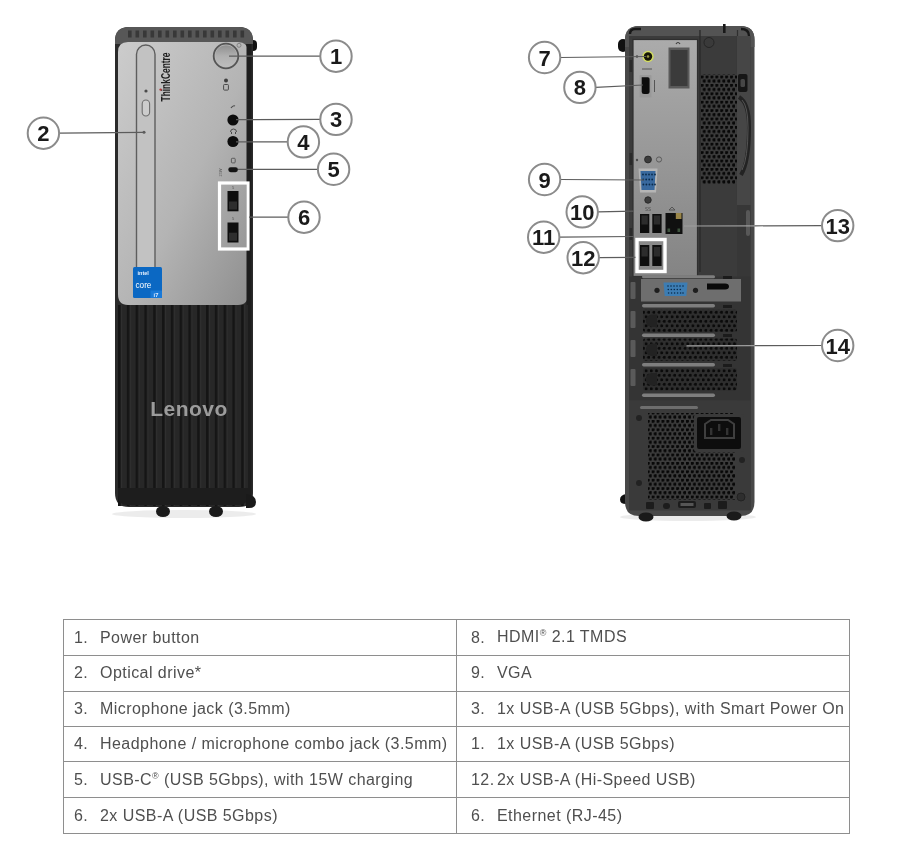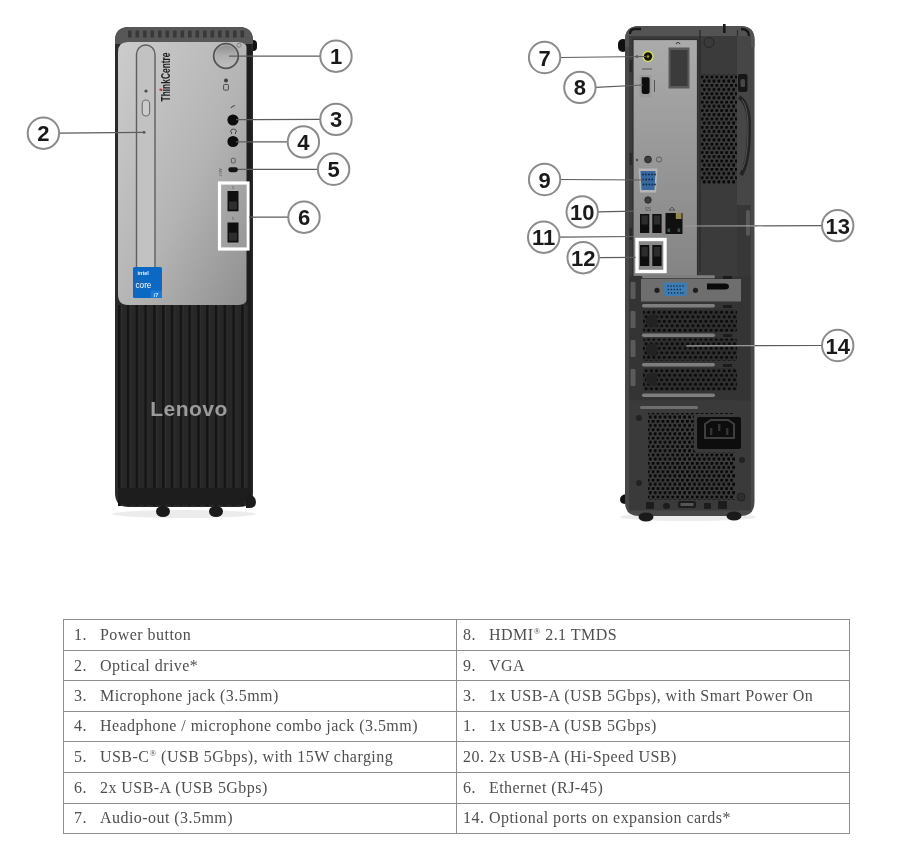--- a/index.html
+++ b/index.html
@@ -1,20 +1,20 @@
 <!DOCTYPE html>
 <html><head>
 <meta charset="utf-8">
 <style>
 html,body{margin:0;padding:0;background:#fff;}
 #canvas{position:relative;width:898px;height:842px;font-family:"Liberation Sans",sans-serif;overflow:hidden;background:#fff;}
 #scene{position:absolute;top:0;left:0;}
 #ports{position:absolute;left:63px;top:619px;width:787px;height:215px;border-collapse:collapse;table-layout:fixed;font-family:"Liberation Sans",sans-serif;}
-#ports td{border:1px solid #8e8e8e;font-size:16px;color:#4f4f4f;vertical-align:middle;padding:0 0 0 10px;letter-spacing:0.45px;font-family:Liberation Serif, serif;}
-#ports td:last-child{padding-left:6px;}
+#ports td{border:1px solid #8e8e8e;font-size:16px;color:#4f4f4f;vertical-align:middle;padding:0 0 0 10px;letter-spacing:0.45px;}
+#ports td:last-child{padding-left:14px;}
 #ports .n{display:inline-block;width:26px;}
 #ports sup{font-size:9px;}
 </style>
 </head>
 <body>
 <div id="canvas">
 <svg id="scene" width="898" height="618" viewBox="0 0 898 618">
 <defs>
 <linearGradient id="silver" x1="0" y1="0" x2="1" y2="1">
   <stop offset="0" stop-color="#cccccc"></stop>
@@ -375,25 +375,21 @@
 <tr>
           <td><span class="n">3.</span>Microphone jack (3.5mm)</td>
           <td><span class="n">3.</span>1x USB-A (USB 5Gbps), with Smart Power On</td>
         </tr>
 <tr>
           <td><span class="n">4.</span>Headphone / microphone combo jack (3.5mm)</td>
           <td><span class="n">1.</span>1x USB-A (USB 5Gbps)</td>
         </tr>
 <tr>
           <td><span class="n">5.</span>USB-C<sup>®</sup> (USB 5Gbps), with 15W charging</td>
-          <td><span class="n">20.</span>2x USB-A (Hi-Speed USB)</td>
+          <td><span class="n">12.</span>2x USB-A (Hi-Speed USB)</td>
         </tr>
 <tr>
           <td><span class="n">6.</span>2x USB-A (USB 5Gbps)</td>
           <td><span class="n">6.</span>Ethernet (RJ-45)</td>
-        </tr>
-<tr>
-          <td><span class="n">7.</span>Audio-out (3.5mm)</td>
-          <td><span class="n">14.</span>Optional ports on expansion cards*</td>
         </tr>
 </tbody>
     </table>
 </div>
 
 </body></html>

